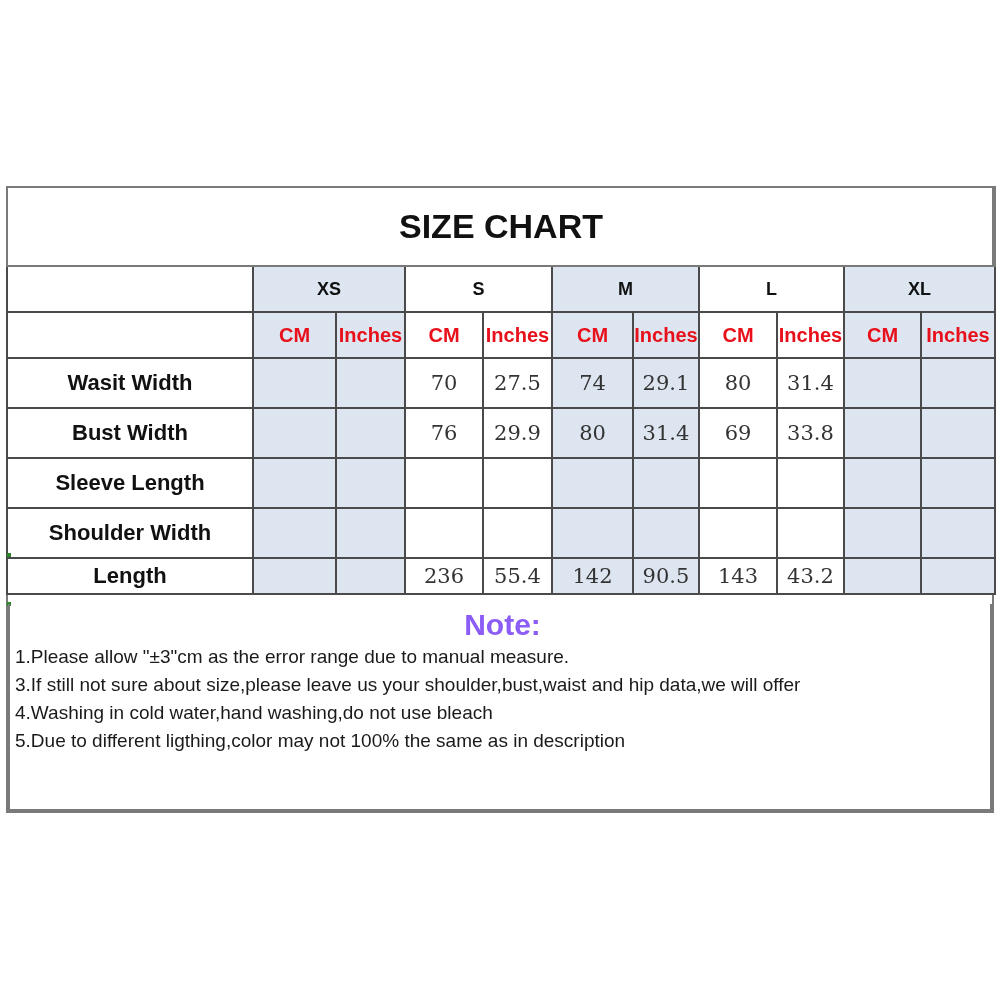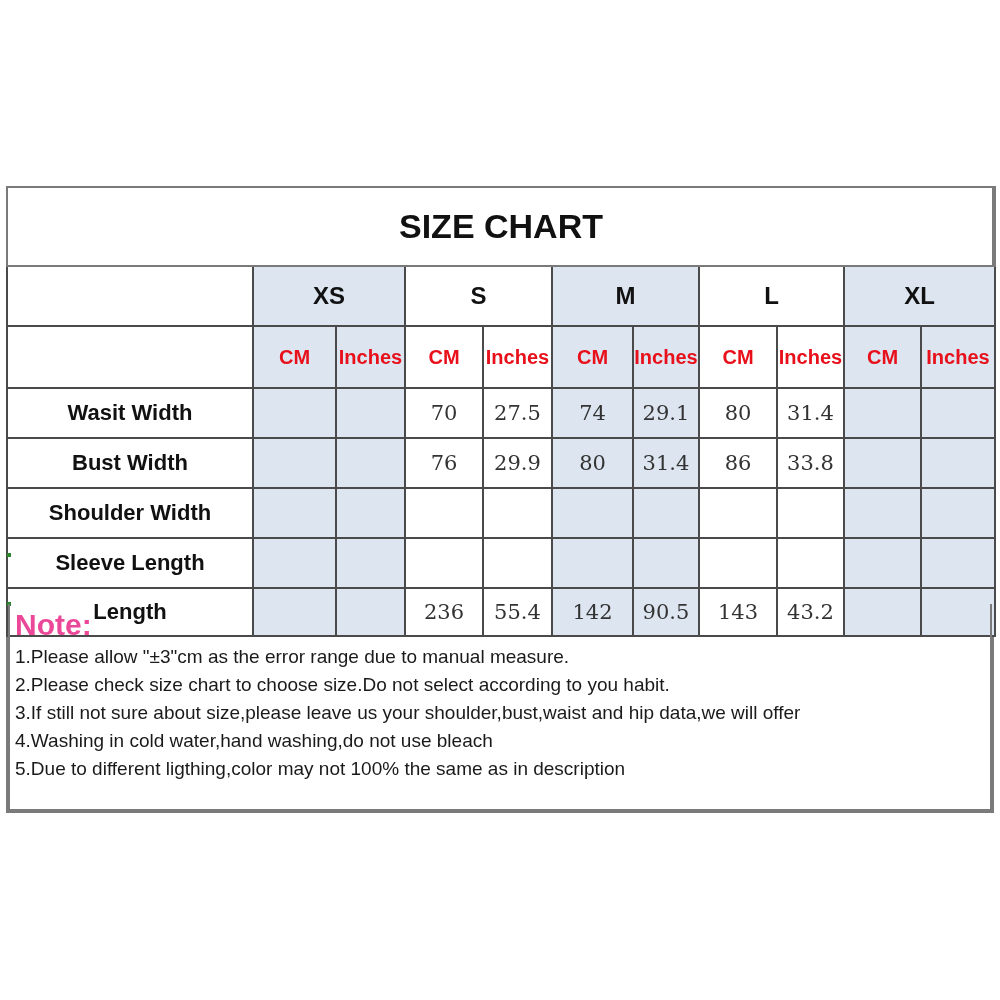--- a/index.html
+++ b/index.html
@@ -1,29 +1,29 @@
 <!DOCTYPE html>
 <html><head>
 <meta charset="utf-8">
 <style>
   html, body { margin:0; padding:0; background:#ffffff; }
   body { width:1000px; height:1000px; position:relative; overflow:hidden; font-family:"Liberation Sans", sans-serif; }
   .sheet { position:absolute; left:6px; top:186px; width:988px; height:627px; border:2px solid #7a7a7a; box-sizing:border-box; background:#fff; }
   table.grid { position:absolute; left:6px; top:186px; border-collapse:collapse; table-layout:fixed; }
   table.grid td { border:2px solid #4a4a4a; padding:0; text-align:center; vertical-align:middle; box-sizing:border-box; overflow:hidden; white-space:nowrap; }
   .title-cell { height:79px; font-weight:bold; font-size:34px; color:#111; letter-spacing:0px; border-color:#7a7a7a !important; }
-  .size-cell { height:60px; font-weight:bold; font-size:24px; color:#111; }
-  .unit-cell { height:62px; font-weight:bold; font-size:20px; color:#e8101a; }
+  .size-cell { height:46px; font-weight:bold; font-size:18px; color:#111; }
+  .unit-cell { height:46px; font-weight:bold; font-size:20px; color:#e8101a; }
   .row-label { font-weight:bold; font-size:22px; color:#111; }
   .data-cell { font-family:"DejaVu Serif", "Liberation Serif", serif; font-size:21px; color:#333; }
   .shade { background:#dce5f0; }
   .r-data { height:50px; }
-  .r-data-last { height:48px; }
+  .r-data-last { height:36px; }
   .note { position:absolute; left:8px; top:604px; width:984px; height:207px; box-sizing:border-box; border:2px solid #7a7a7a; border-top:none; padding-left:5px; }
-  .note-title { font-size:30px; font-weight:bold; color:#ec4899; line-height:36px; margin-top:3px; }
+  .note-title { font-size:30px; font-weight:bold; color:#8b5cf6; line-height:36px; margin-top:3px;text-align:center; }
   .note-line { font-size:19px; color:#1a1a1a; line-height:28px; white-space:nowrap; }
   .corner-mark { position:absolute; width:4px; height:4px; background:#2a8a2a; }
 </style>
 </head>
 <body>
 
 <div class="sheet"></div>
 
 <table class="grid">
   <colgroup>
@@ -80,42 +80,42 @@
     </tr>
 
     <tr class="r-data">
       <td class="row-label">Bust Width</td>
       <td class="data-cell shade"></td>
       <td class="data-cell shade"></td>
       <td class="data-cell">76</td>
       <td class="data-cell">29.9</td>
       <td class="data-cell shade">80</td>
       <td class="data-cell shade">31.4</td>
-      <td class="data-cell">86</td>
+      <td class="data-cell">69</td>
       <td class="data-cell">33.8</td>
       <td class="data-cell shade"></td>
       <td class="data-cell shade"></td>
     </tr>
 
     <tr class="r-data">
-      <td class="row-label">Shoulder Width</td>
+      <td class="row-label">Sleeve Length</td>
       <td class="data-cell shade"></td>
       <td class="data-cell shade"></td>
       <td class="data-cell"></td>
       <td class="data-cell"></td>
       <td class="data-cell shade"></td>
       <td class="data-cell shade"></td>
       <td class="data-cell"></td>
       <td class="data-cell"></td>
       <td class="data-cell shade"></td>
       <td class="data-cell shade"></td>
     </tr>
 
     <tr class="r-data">
-      <td class="row-label">Sleeve Length</td>
+      <td class="row-label">Shoulder Width</td>
       <td class="data-cell shade"></td>
       <td class="data-cell shade"></td>
       <td class="data-cell"></td>
       <td class="data-cell"></td>
       <td class="data-cell shade"></td>
       <td class="data-cell shade"></td>
       <td class="data-cell"></td>
       <td class="data-cell"></td>
       <td class="data-cell shade"></td>
       <td class="data-cell shade"></td>
@@ -136,17 +136,16 @@
     </tr>
   </tbody>
 </table>
 
 <div class="corner-mark" style="left:7px; top:553px;"></div>
 <div class="corner-mark" style="left:7px; top:602px;"></div>
 
 <div class="note">
   <div class="note-title">Note:</div>
   <div class="note-line">1.Please allow "±3"cm as the error range due to manual measure.</div>
-  <div class="note-line">2.Please check size chart to choose size.Do not select according to you habit.</div>
   <div class="note-line">3.If still not sure about size,please leave us your shoulder,bust,waist and hip data,we will offer</div>
   <div class="note-line">4.Washing in cold water,hand washing,do not use bleach</div>
   <div class="note-line">5.Due to different ligthing,color may not 100% the same as in description</div>
 </div>
 
 </body></html>

